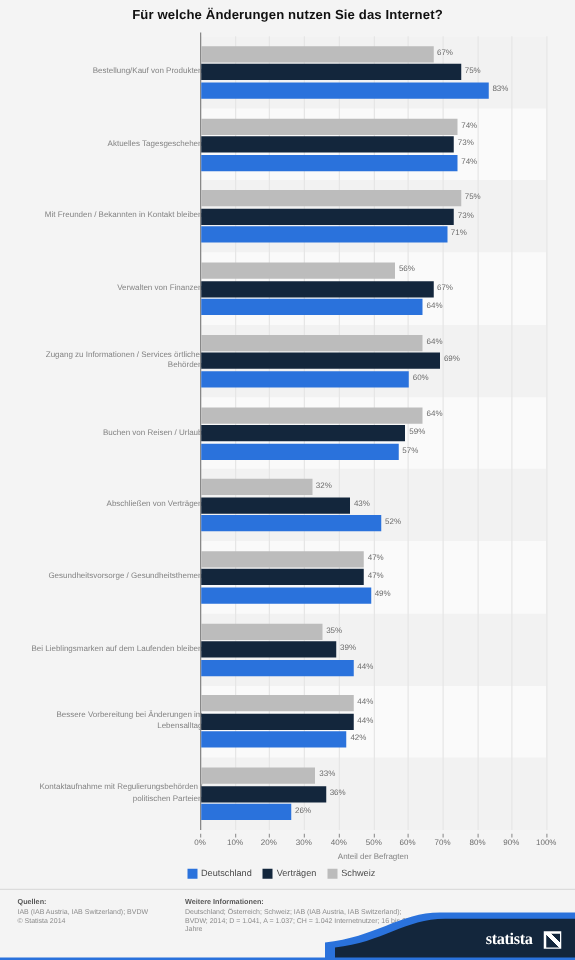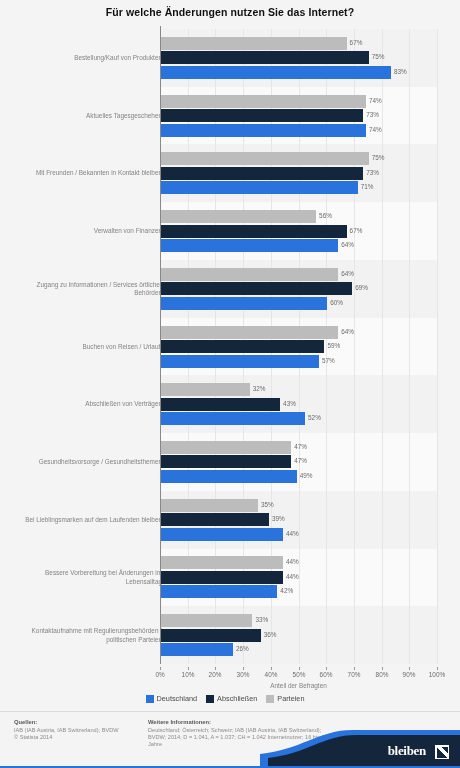--- a/index.html
+++ b/index.html
@@ -482,42 +482,42 @@
     <div class="xaxis-title">Anteil der Befragten</div>
   </div>
 
   <div class="legend" id="legend">
       <div class="legend-item">
         <span class="legend-swatch" style="background: rgb(42, 114, 220);"></span>
         <span class="legend-label">Deutschland</span>
       </div>
       <div class="legend-item">
         <span class="legend-swatch" style="background: rgb(19, 38, 60);"></span>
-        <span class="legend-label">Abschließen</span>
+        <span class="legend-label">Verträgen</span>
       </div>
       <div class="legend-item">
         <span class="legend-swatch" style="background: rgb(188, 188, 188);"></span>
-        <span class="legend-label">Parteien</span>
+        <span class="legend-label">Schweiz</span>
       </div>
     </div>
 
   <div class="footer-sep"></div>
   <div class="footer">
     <div class="foot-col-left">
       <div class="foot-head">Quellen:</div>
       <div class="foot-body" id="sources-body">IAB (IAB Austria, IAB Switzerland); BVDW<br>© Statista 2014</div>
     </div>
     <div class="foot-col-mid">
       <div class="foot-head">Weitere Informationen:</div>
       <div class="foot-body">Deutschland; Österreich; Schweiz; IAB (IAB Austria, IAB Switzerland); BVDW; 2014; D = 1.041, A = 1.037; CH = 1.042 Internetnutzer; 16 bis 69 Jahre</div>
     </div>
     <div class="logo-wrap">
       <svg class="logo-svg" width="200" height="44" viewBox="0 0 200 44">
         <path d="M0,44 L200,44 L200,6 L92,6 C60,6 40,26 0,30 Z" fill="#2a72dc"></path>
         <path d="M8,44 L200,44 L200,11 L96,11 C64,11 46,30 8,34 Z" fill="#13263c"></path>
       </svg>
-      <div class="logo-text">bleiben</div>
+      <div class="logo-text">statista</div>
       <div class="logo-mark"></div>
     </div>
     <div class="bottom-strip"></div>
   </div>
 
 </div>
 
 </body></html>

